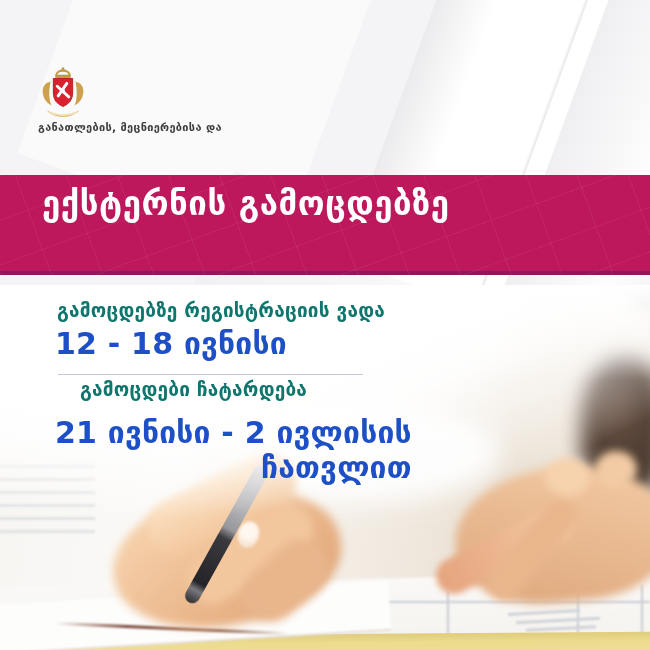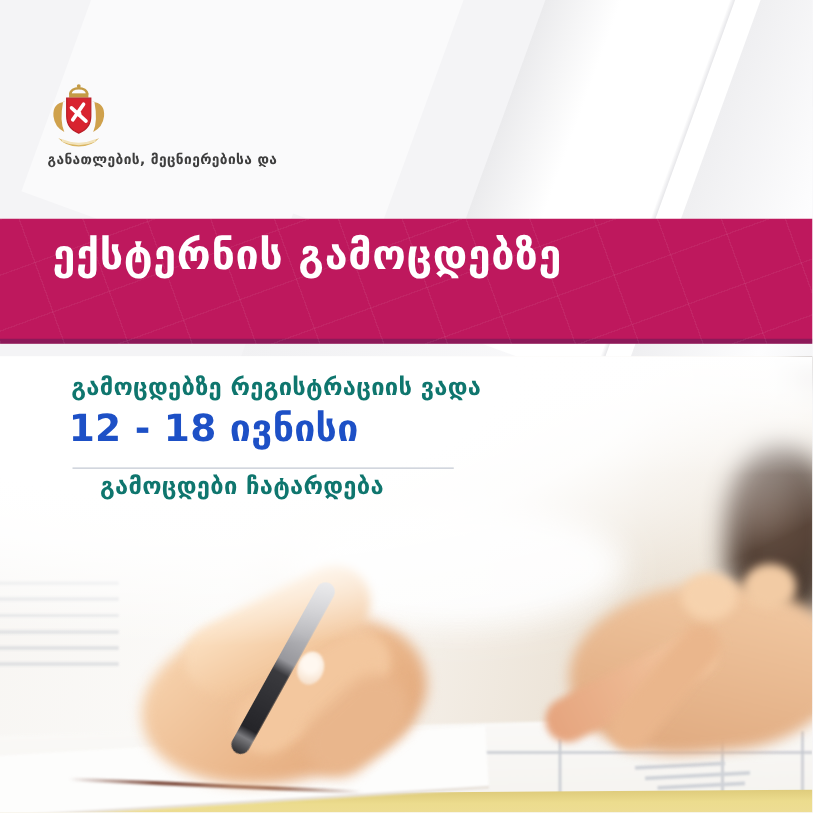--- a/index.html
+++ b/index.html
@@ -170,14 +170,15 @@
     <div class="ph thumb-l"></div>
     <div class="ph nail"></div>
     <div class="ph pen"></div>
     <div class="photo-fade"></div>
   </div>
 
   <div class="info-label label1">გამოცდებზე რეგისტრაციის ვადა</div>
   <div class="date date1">12 - 18 ივნისი</div>
   <div class="divider"></div>
   <div class="info-label label2">გამოცდები ჩატარდება</div>
+  <div class="date date2"><span>21 ივნისი - 2 ივლისის</span><br><span>ჩათვლით</span></div>
 
 </div>
 
 </body></html>

